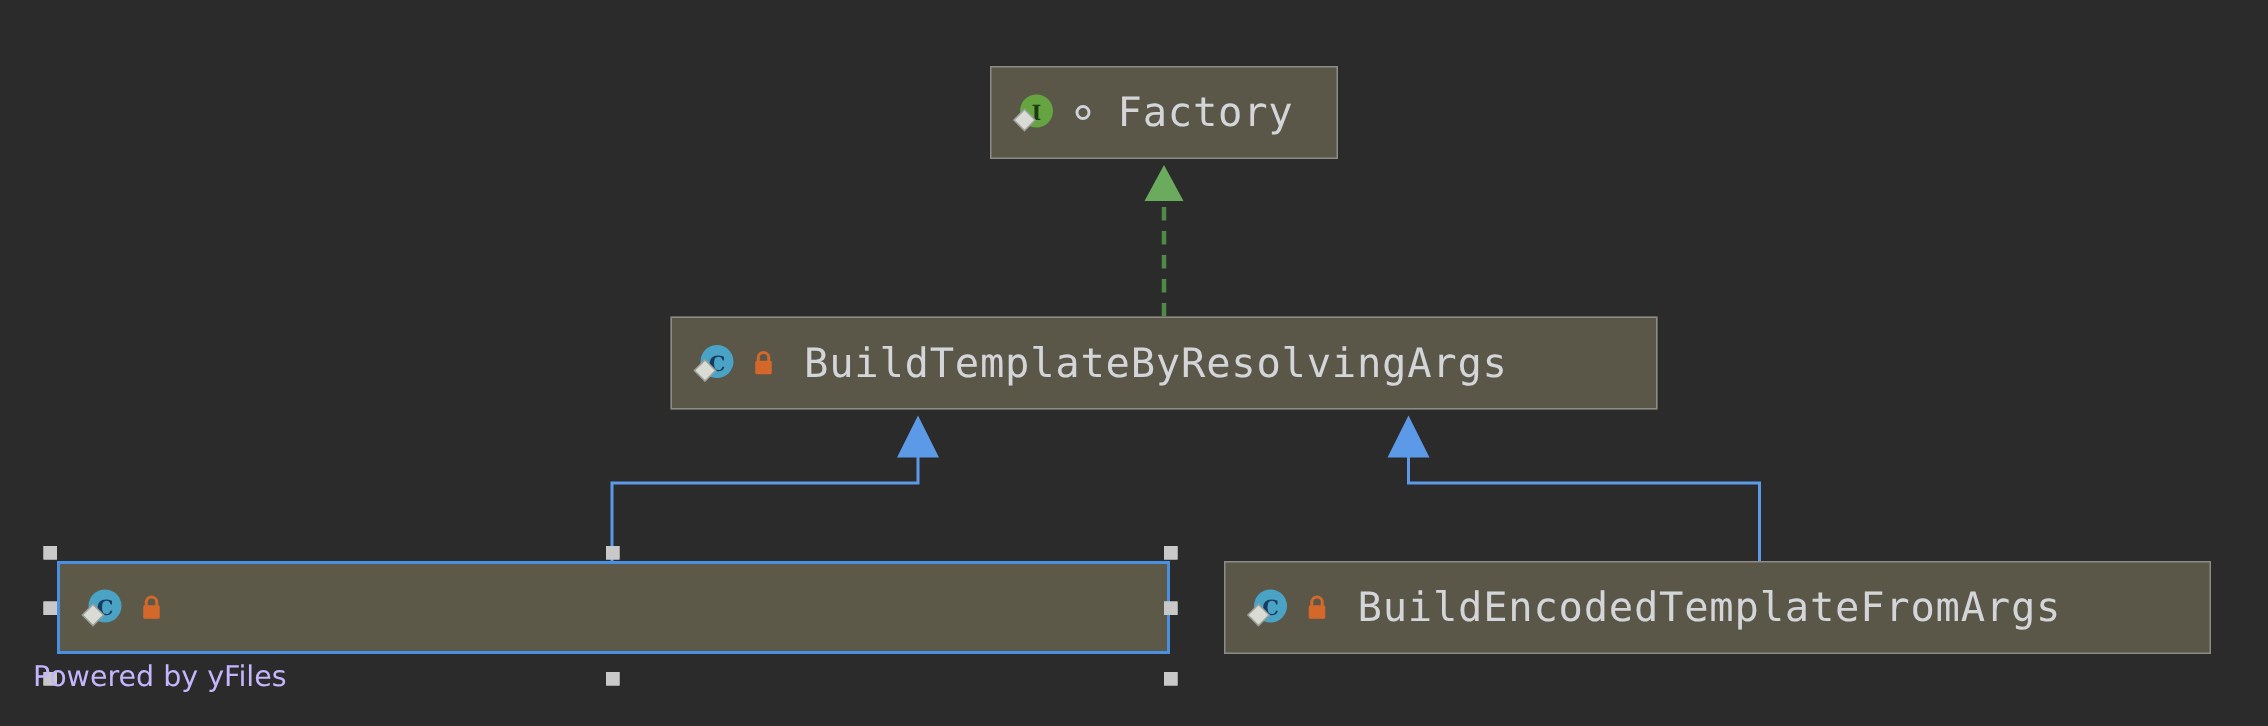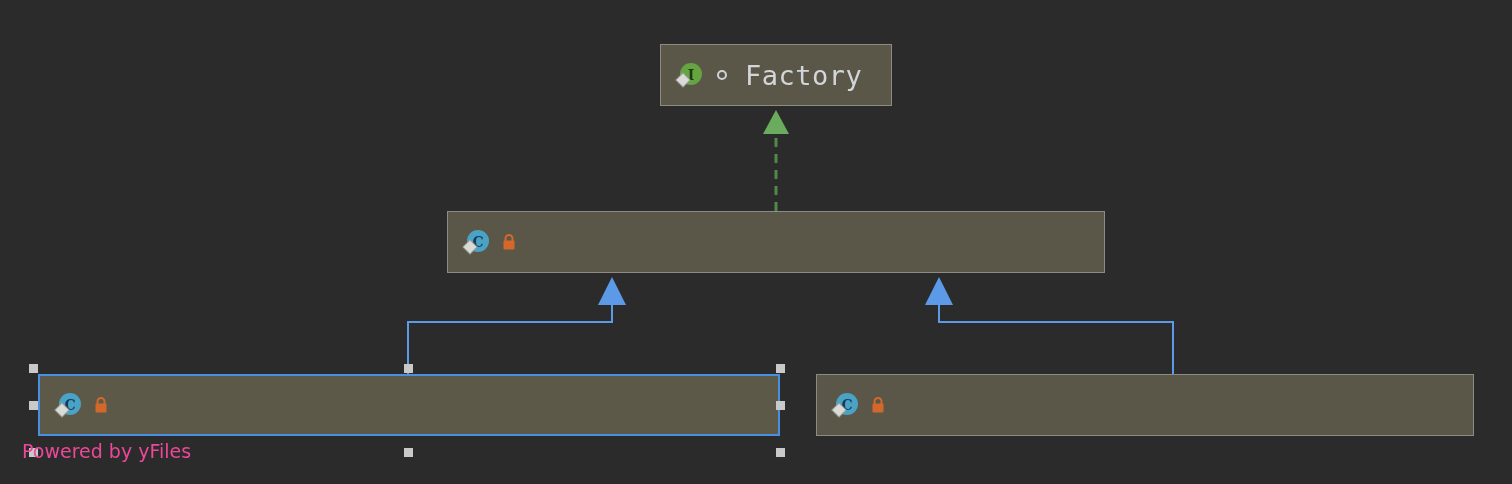--- a/index.html
+++ b/index.html
@@ -93,21 +93,21 @@
     box-sizing: border-box;
   }
 
   
   #watermark {
     position: absolute;
     left: 22px;
     top: 440px;
     font-family: "DejaVu Sans", "Liberation Sans", sans-serif;
     font-size: 19px;
-    color: #ec4899;
+    color: #c4b5fd;
     user-select: none;
   }
 </style>
 </head>
 <body>
 
 <div id="canvas">
 
   <svg id="edge-layer" viewBox="0 0 1512 484" width="1512" height="484">
 
@@ -156,20 +156,21 @@
         </g>
       </svg>
     </span>
     <span class="lock-wrap">
       <svg width="16" height="18" viewBox="0 0 16 18">
         <path d="M4.5 8 V5.5 a3.5 3.5 0 0 1 7 0 V8" fill="none" stroke="#d4682a" stroke-width="2"></path>
         <rect x="2.5" y="7.5" width="11" height="9" rx="1" fill="#d4682a"></rect>
       </svg>
     </span>
     <span class="spacer-gap"></span>
+    <span class="node-label">BuildTemplateByResolvingArgs</span>
   </div>
 
   <div class="uml-node selected" style="left:38px; top:374px; width:742px; height:62px;">
     <span class="icon-wrap">
       <svg width="30" height="30" viewBox="0 0 30 30">
         <circle cx="16" cy="14" r="11" fill="#4aa3c4"></circle>
         <text x="16" y="20" text-anchor="middle" font-family="DejaVu Serif, Liberation Serif, serif" font-size="14" font-weight="bold" fill="#173b5e">C</text>
         <g transform="translate(8,20) rotate(45)">
           <rect x="-5" y="-5" width="10" height="10" fill="#d9dbd4" stroke="#9aa09a" stroke-width="1"></rect>
         </g>
@@ -194,20 +195,21 @@
         </g>
       </svg>
     </span>
     <span class="lock-wrap">
       <svg width="16" height="18" viewBox="0 0 16 18">
         <path d="M4.5 8 V5.5 a3.5 3.5 0 0 1 7 0 V8" fill="none" stroke="#d4682a" stroke-width="2"></path>
         <rect x="2.5" y="7.5" width="11" height="9" rx="1" fill="#d4682a"></rect>
       </svg>
     </span>
     <span class="spacer-gap"></span>
+    <span class="node-label">BuildEncodedTemplateFromArgs</span>
   </div>
 
   <div class="handle" style="left:29px;  top:364px;"></div>
   <div class="handle" style="left:404px; top:364px;"></div>
   <div class="handle" style="left:776px; top:364px;"></div>
   <div class="handle" style="left:29px;  top:401px;"></div>
   <div class="handle" style="left:776px; top:401px;"></div>
   <div class="handle" style="left:29px;  top:448px;"></div>
   <div class="handle" style="left:404px; top:448px;"></div>
   <div class="handle" style="left:776px; top:448px;"></div>

